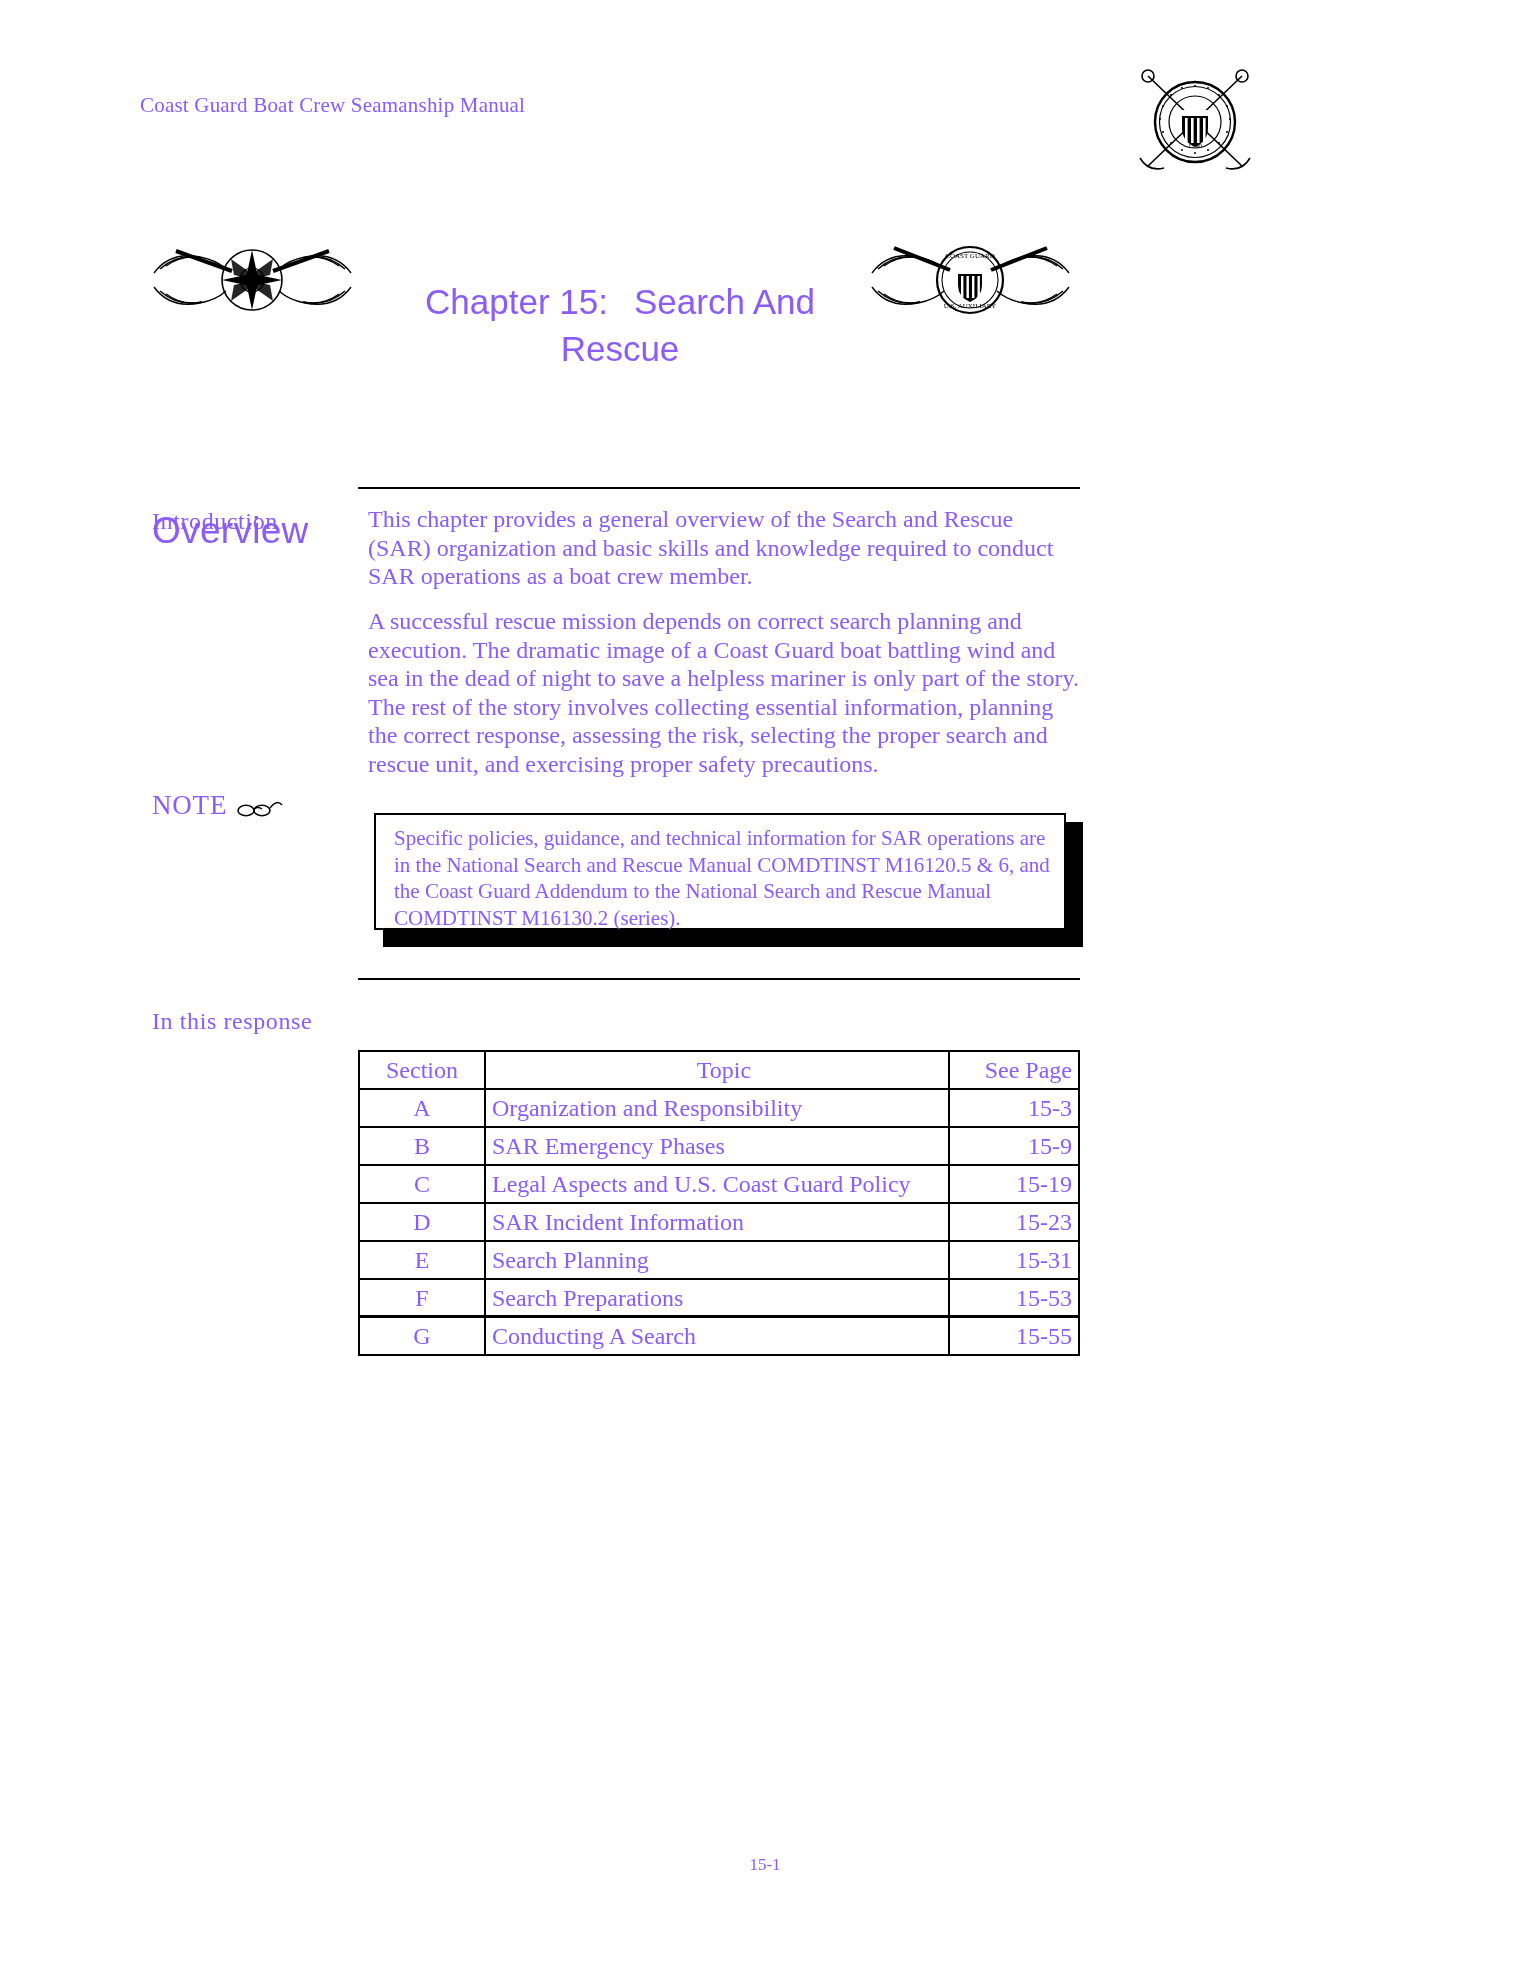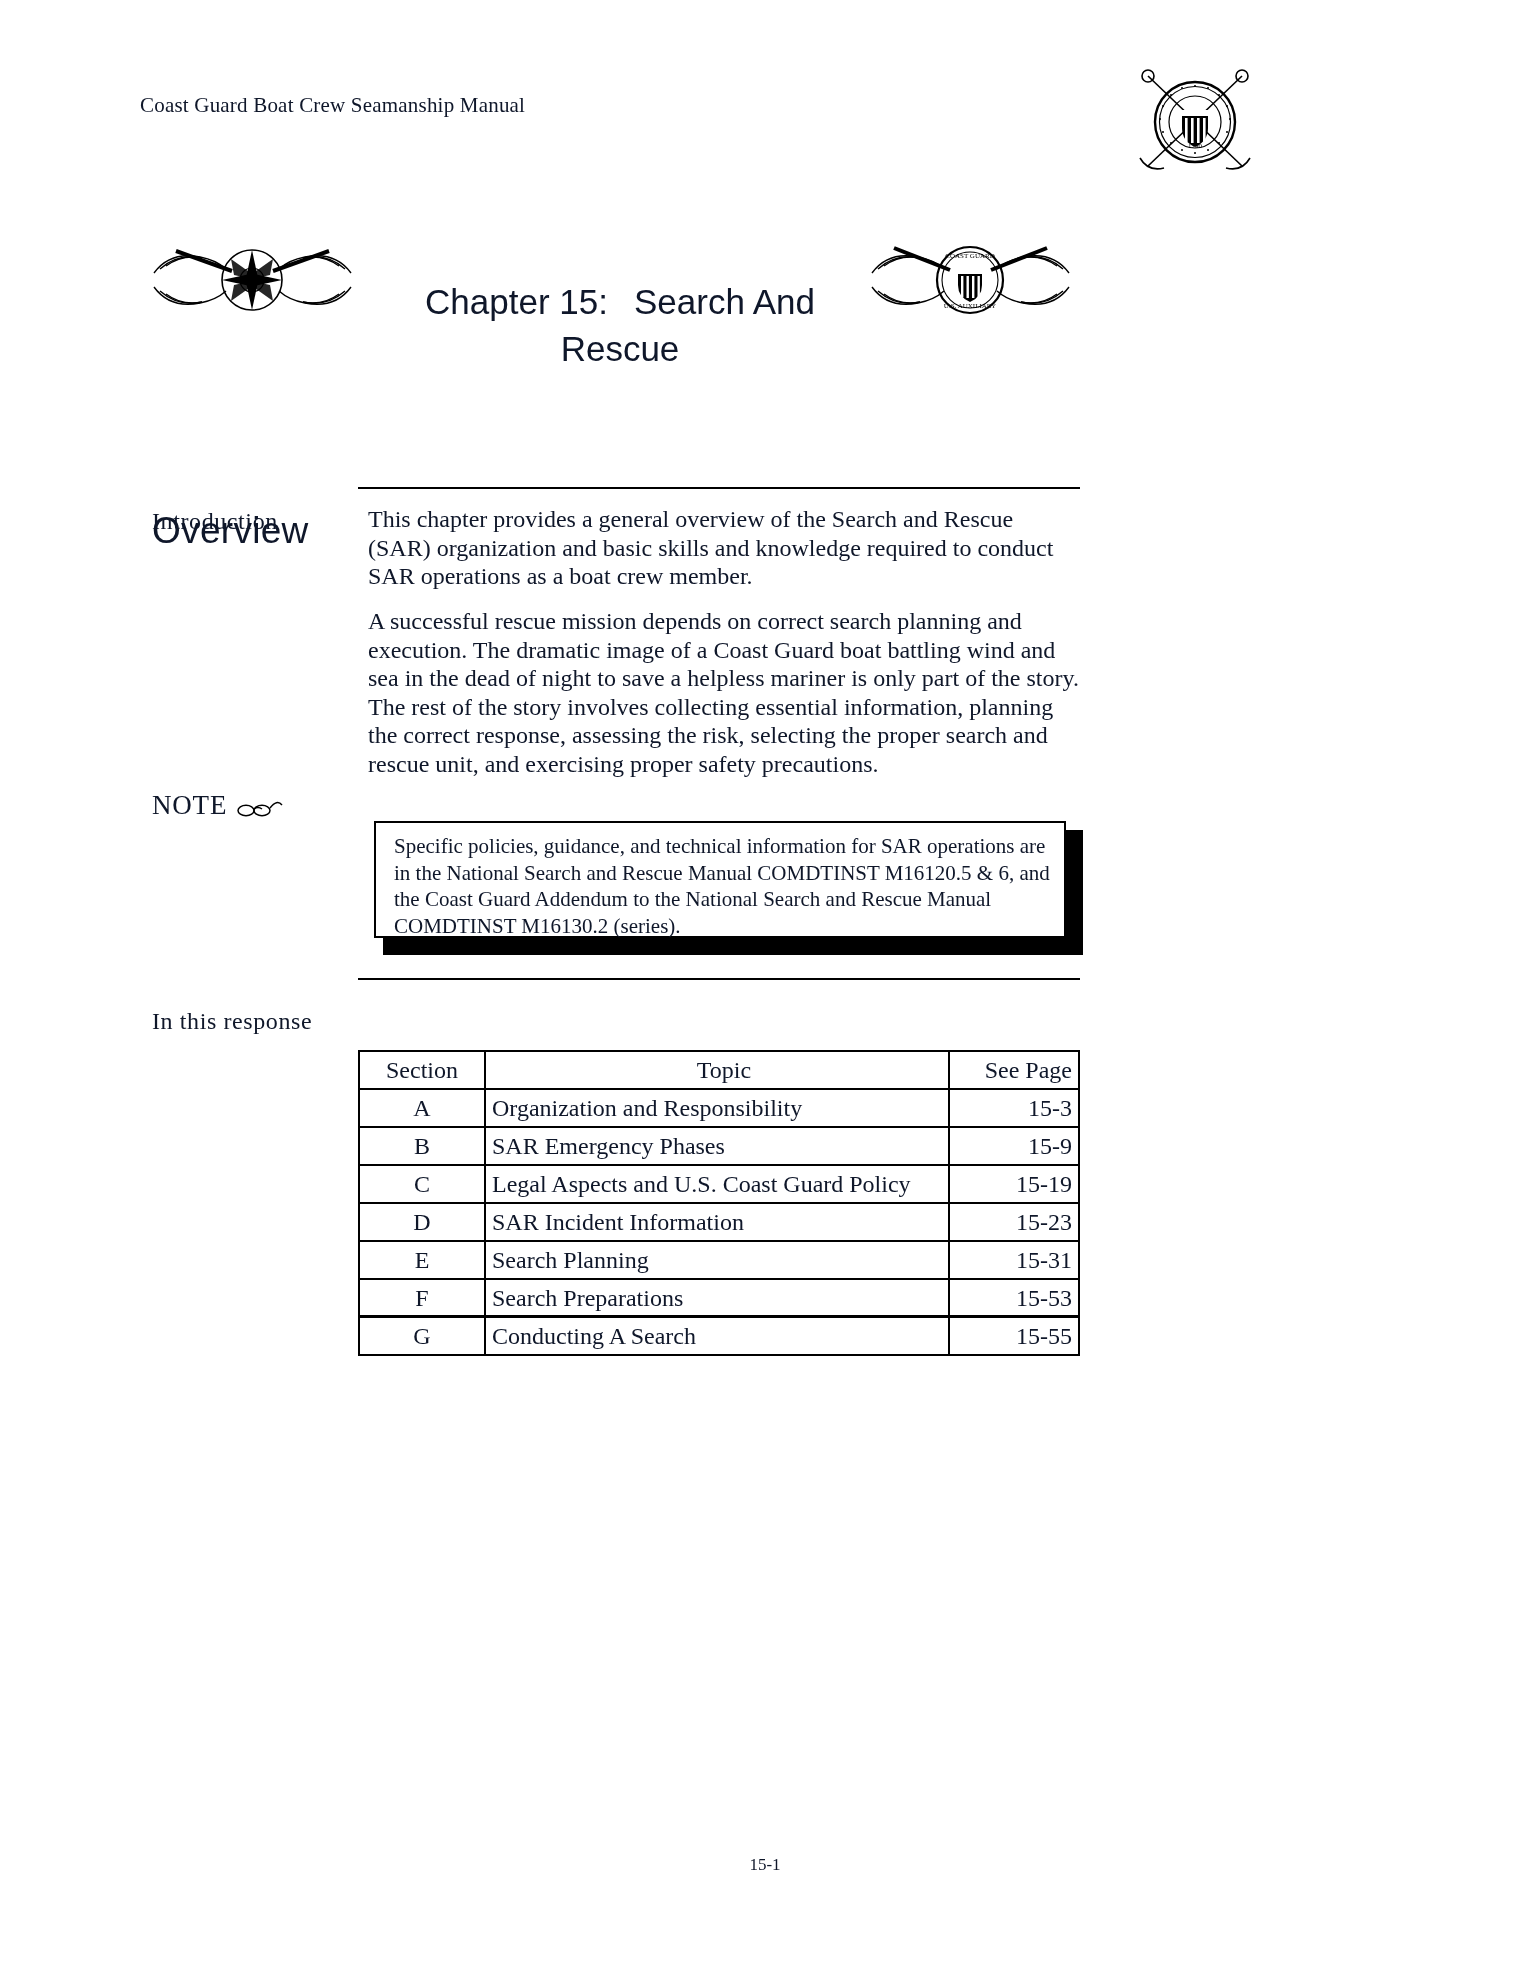--- a/index.html
+++ b/index.html
@@ -6,21 +6,21 @@
     margin: 0;
     padding: 0;
     background: #ffffff;
   }
   .page {
     position: relative;
     width: 1398px;
     height: 1980px;
     background: #ffffff;
     font-family: "Liberation Serif", "DejaVu Serif", serif;
-    color: #0f172a;
+    color: #8b5cf6;
     overflow: hidden;
   }
 
   
   .running-header {
     position: absolute;
     left: 140px;
     top: 93px;
     font-size: 21px;
     letter-spacing: 0.2px;
@@ -125,21 +125,20 @@
   .para-2 { top: 607px; }
   .items-line { top: 1005px; }
 
   
   .note-wrap {
     position: absolute;
     left: 374px;
     top: 813px;
     width: 700px;
     height: 132px;
-    margin-top: 8px;
   }
   .note-shadow {
     position: absolute;
     left: 9px;
     top: 9px;
     width: 700px;
     height: 125px;
     background: #000000;
   }
   .note-box {

